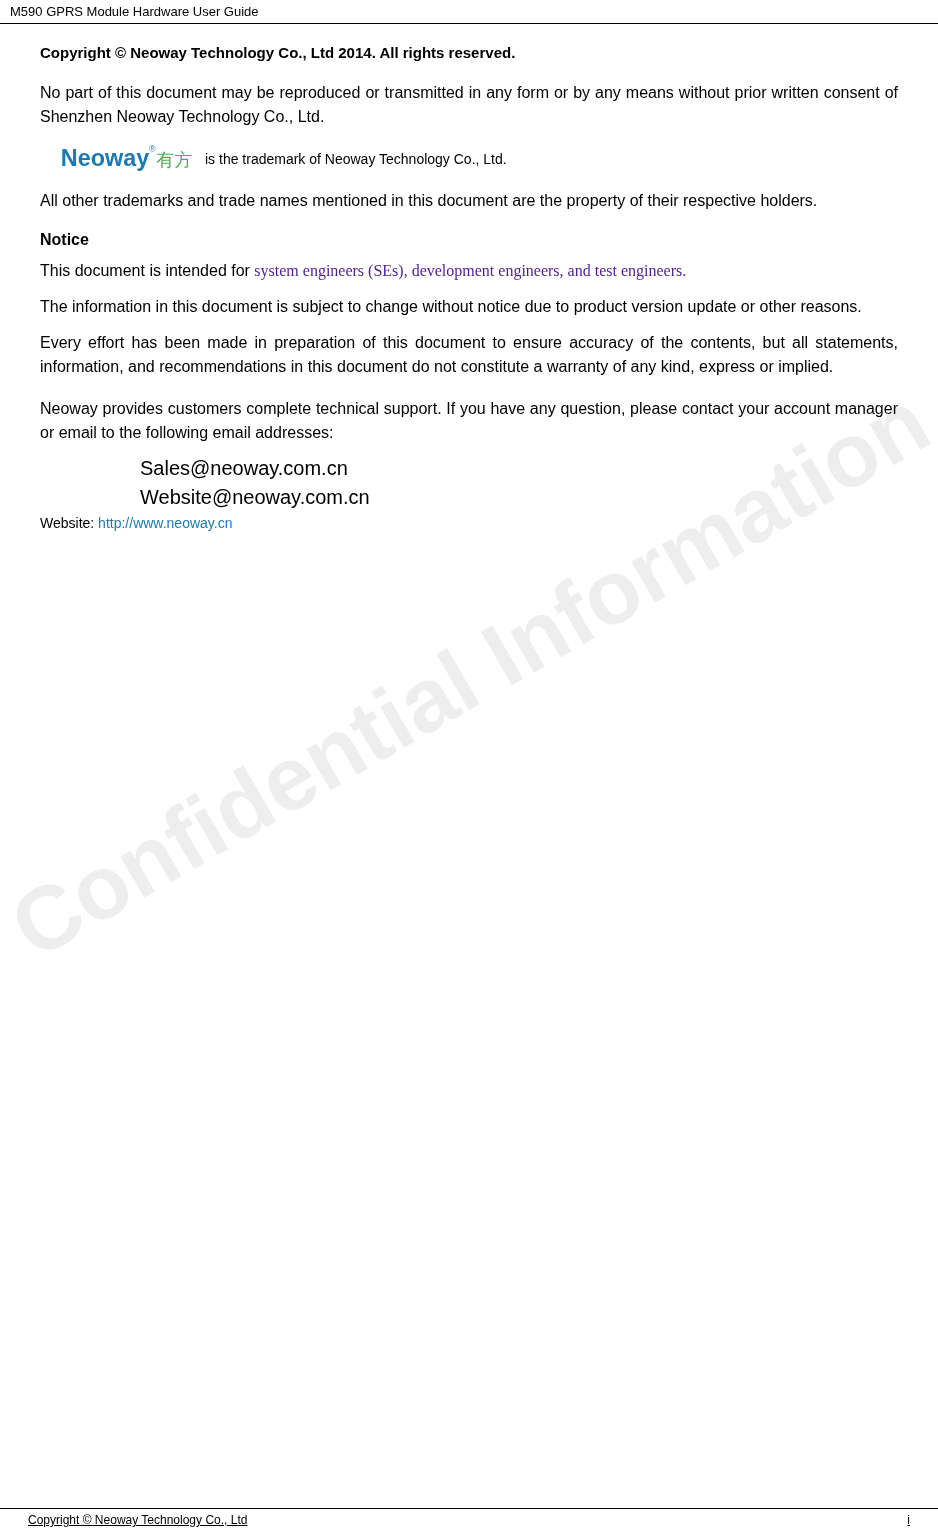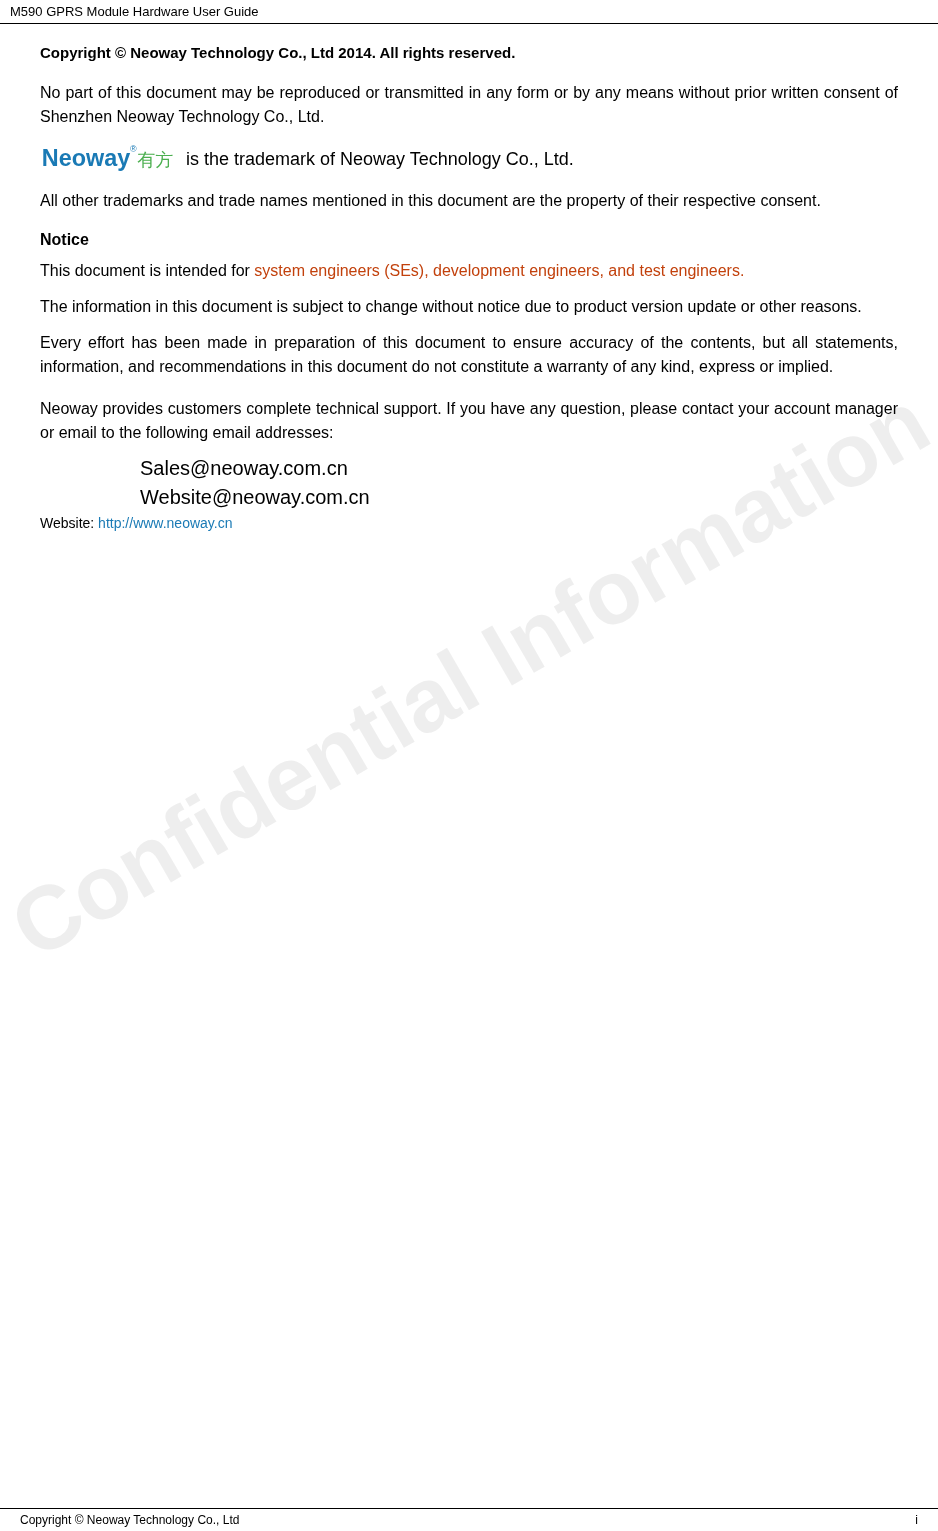--- a/index.html
+++ b/index.html
@@ -62,21 +62,21 @@
     }
 
     .logo-line {
       display: flex;
       align-items: center;
       margin-bottom: 12px;
       margin-top: 10px;
     }
 
     .logo-text-inline {
-      font-size: 18px;
+      font-size: 14px;
       font-family: Arial, sans-serif;
     }
 
     .section-gap {
       margin-top: 18px;
     }
 
     .notice-heading {
       font-size: 16px;
       font-weight: bold;
@@ -123,39 +123,41 @@
       color: #333;
       transform: rotate(-30deg);
       white-space: nowrap;
     }
 
     .footer-bar {
       border-top: 1.5px solid #000;
       display: flex;
       justify-content: space-between;
       align-items: center;
-      padding: 4px 20px;
+      padding: 4px 28px;
       margin-top: auto;
+      text-decoration: underline;
     }
 
     .footer-left {
       font-size: 12px;
       font-family: Arial, sans-serif;
     }
 
     .footer-right {
       font-size: 12px;
       font-family: Arial, sans-serif;
     }
 
     
     .neoway-logo {
       display: inline-flex;
       align-items: flex-start;
       margin-right: 2px;
+      margin-left: 19px;
     }
 
     .neoway-logo-svg {
       height: 36px;
       width: auto;
     }
   </style>
 </head>
 <body>
 
@@ -181,27 +183,27 @@
 
           <text x="2" y="28" font-family="Arial, sans-serif" font-size="26" font-weight="bold" fill="#1a7ab5">Neoway</text>
           <text x="108" y="28" font-family="Arial, sans-serif" font-size="20" fill="#4caf50">有方</text>
 
           <text x="100" y="12" font-family="Arial, sans-serif" font-size="10" fill="#1a7ab5">®</text>
         </svg>
       </span>
       <span class="logo-text-inline">is the trademark of Neoway Technology Co., Ltd.</span>
     </div>
 
-    <p class="paragraph">All other trademarks and trade names mentioned in this document are the property of their respective consent.</p>
+    <p class="paragraph">All other trademarks and trade names mentioned in this document are the property of their respective holders.</p>
 
     <div class="section-gap">
       <p class="notice-heading">Notice</p>
 
       <p class="paragraph">
-        <span>This document is intended for </span><a class="link-text" href="#" style="color: #c2410c;">system engineers (SEs), development engineers, and test engineers.</a>
+        <span>This document is intended for </span><a class="link-text" href="#" style="color: #4c1d95; font-family: Liberation Serif, serif;">system engineers (SEs), development engineers, and test engineers.</a>
       </p>
 
       <p class="paragraph">The information in this document is subject to change without notice due to product version update or other reasons.</p>
 
       <p class="paragraph">Every effort has been made in preparation of this document to ensure accuracy of the contents, but all statements, information, and recommendations in this document do not constitute a warranty of any kind, express or implied.</p>
     </div>
 
     <div class="section-gap">
       <p class="paragraph">Neoway provides customers complete technical support. If you have any question, please contact your account manager or email to the following email addresses:</p>
 

